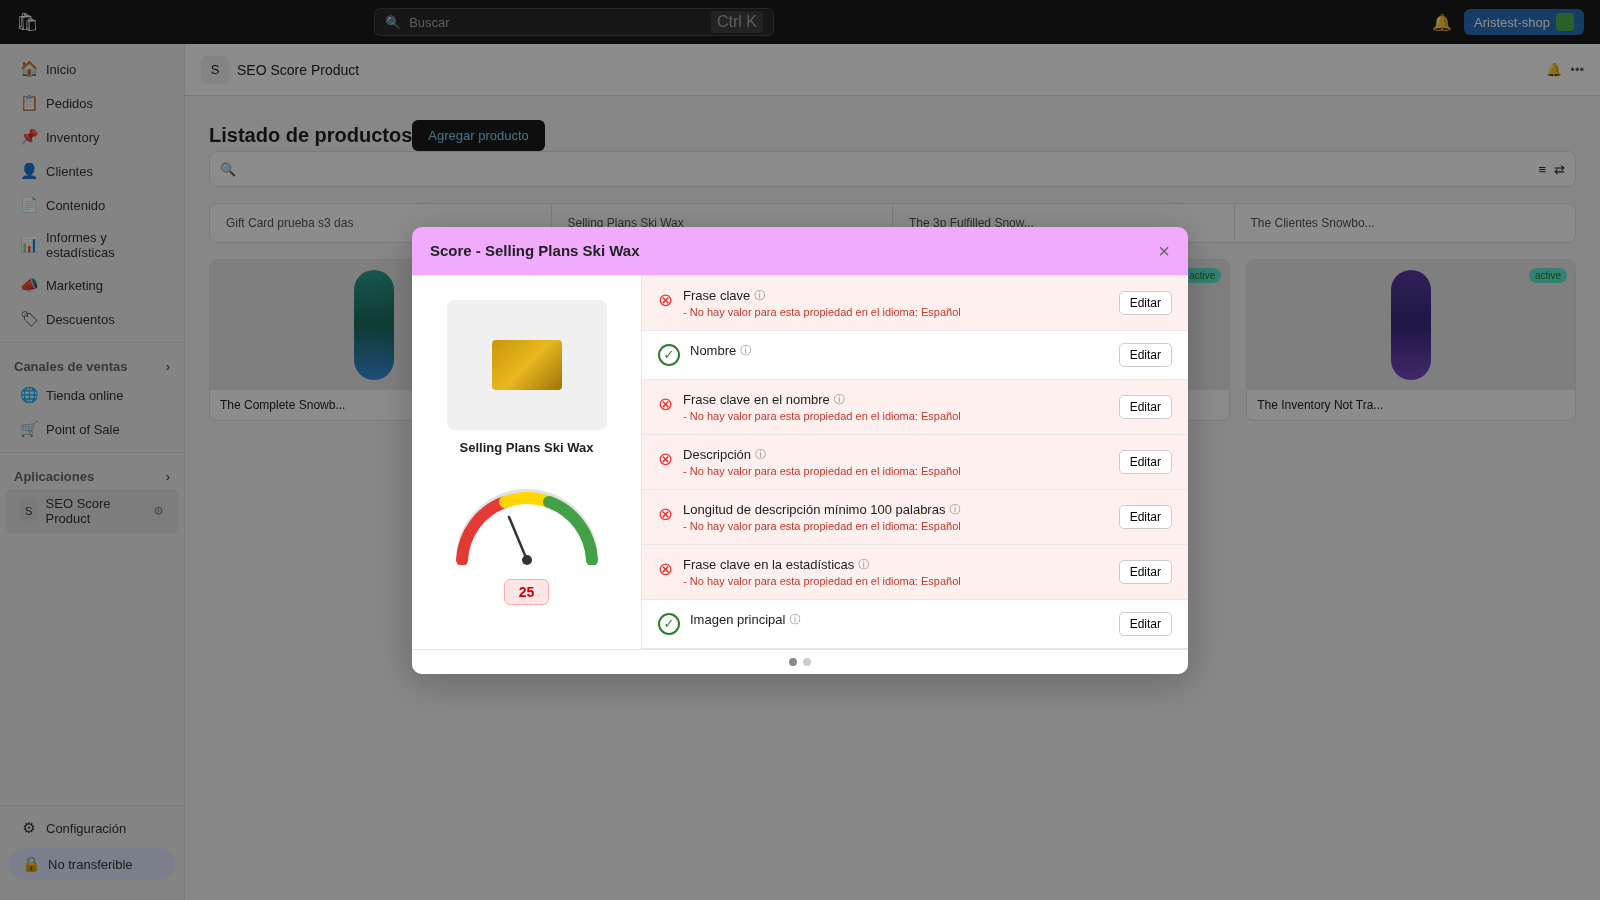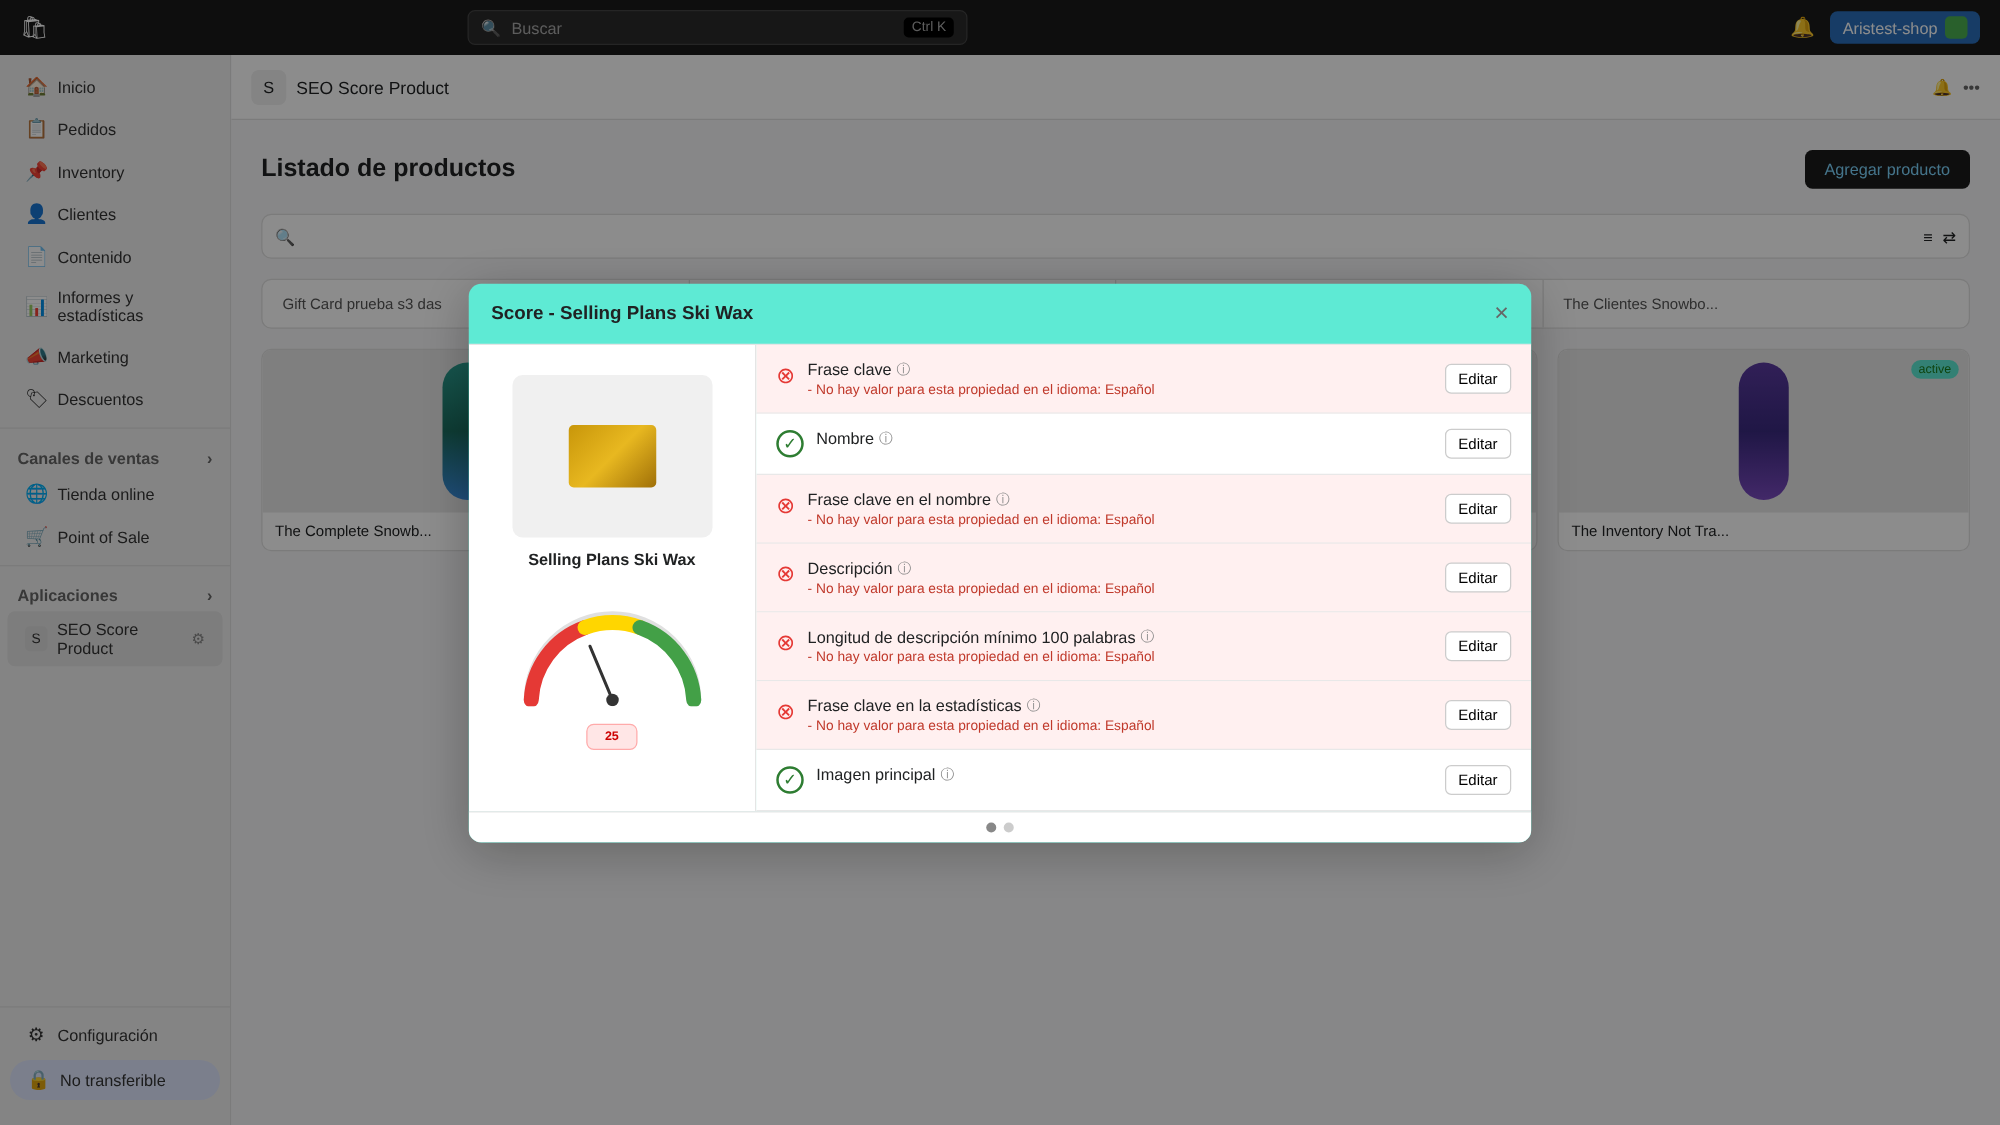--- a/index.html
+++ b/index.html
@@ -126,23 +126,22 @@
     .app-bar-icon { width: 28px; height: 28px; border-radius: 6px; background: #f0f0f0; display: flex; align-items: center; justify-content: center; font-size: 14px; }
     .app-bar-title { font-size: 14px; font-weight: 500; }
     .app-bar-right { display: flex; gap: 8px; align-items: center; color: #666; }
 
     
     .content-area {
       padding: 24px;
     }
     .page-header {
       display: flex;
-      justify-content: space-between;
-      align-items: center;
-      margin-bottom: 20px;
+      justify-content: flex-start;
+      align-items: center;
     }
     .page-title { font-size: 20px; font-weight: 600; }
     .btn-primary {
       background: #1a1a1a;
       color: #7dd3fc;
       border: none;
       border-radius: 6px;
       padding: 8px 16px;
       font-size: 13px;
       cursor: pointer;
@@ -186,23 +185,23 @@
       top: 0; left: 0; right: 0; bottom: 0;
       background: rgba(0,0,0,0.45);
       z-index: 200;
       display: flex;
       align-items: center;
       justify-content: center;
     }
 
     
     .modal {
-      background: #5eead4;
+      background: #f0abfc;
       border-radius: 10px;
-      width: 850px;
+      width: 776px;
       max-height: 80vh;
       overflow: hidden;
       box-shadow: 0 8px 40px rgba(0,0,0,0.25);
       display: flex;
       flex-direction: column;
     }
     .modal-header {
       display: flex;
       align-items: center;
       justify-content: space-between;
@@ -267,21 +266,21 @@
       height: 90px;
       margin-bottom: 8px;
     }
     .gauge-score {
       margin-top: 6px;
       background: #ffe6e6;
       color: #cc0000;
       border: 1px solid #ffaaaa;
       border-radius: 6px;
       padding: 4px 14px;
-      font-size: 10px;
+      font-size: 14px;
       font-weight: 600;
       text-align: center;
     }
 
     
     .modal-right {
       flex: 1;
       overflow-y: auto;
       background: #fafafa;
     }
@@ -370,21 +369,21 @@
 </head>
 <body>
 
 <div class="topbar">
   <div class="topbar-logo">
     <span>🛍</span>
   </div>
   <div class="topbar-search">
     <span>🔍</span>
     <span>Buscar</span>
-    <span style="margin-left:auto;background:#000000;padding:2px 6px;border-radius:4px;font-size:11px;color:#aaa">Ctrl K</span>
+    <span style="margin-left:auto;background:#404040;padding:2px 6px;border-radius:4px;font-size:16px;color:#aaa">Ctrl K</span>
   </div>
   <div class="topbar-right">
     <span class="topbar-bell">🔔</span>
     <div class="topbar-user">
       <span>Aristest-shop</span>
       <span class="topbar-user-dot"></span>
     </div>
   </div>
 </div>
 

